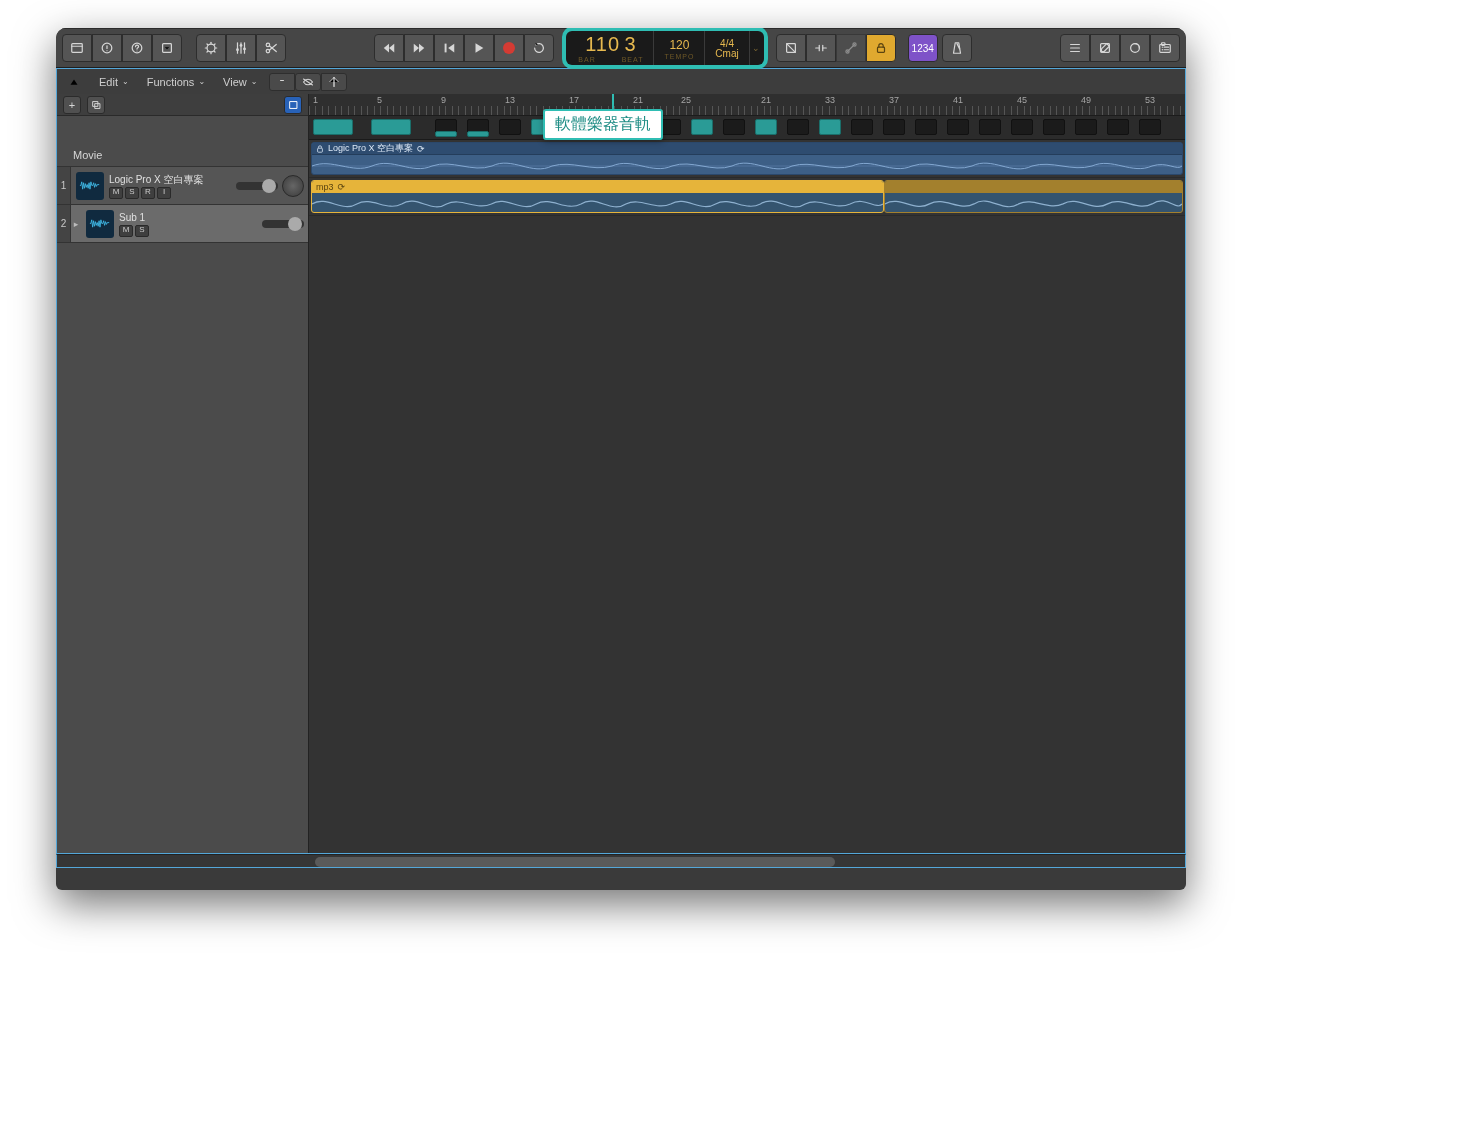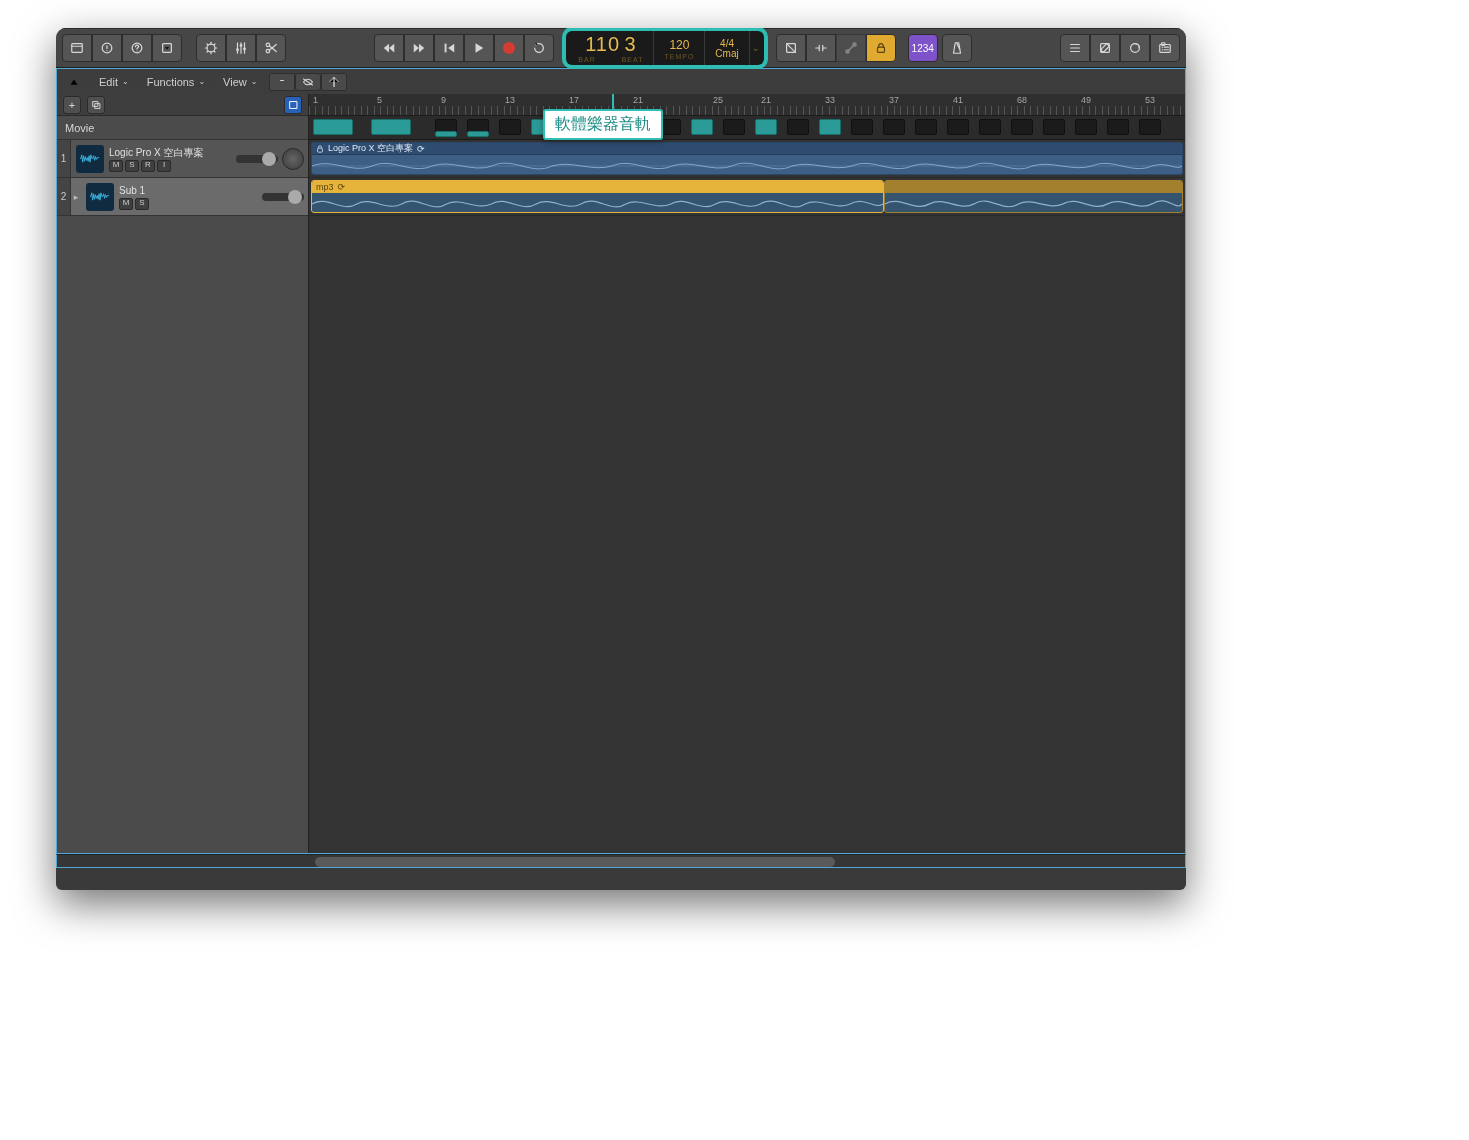--- a/index.html
+++ b/index.html
@@ -39,21 +39,21 @@
   .subbar .active{background:#2f74c1; color:#fff;}
   .subbar .label{color:#b5b5b5;}
   .subbar select, .fake-select{background:#2e2e2e; border:1px solid #222; color:#ddd; height:18px; font-size:11px; border-radius:3px; padding:0 16px 0 6px; display:flex; align-items:center; position:relative;}
   .fake-select::after{content:"⌄"; position:absolute; right:4px; top:-1px; font-size:11px; color:#888;}
   
   .workspace{ display:flex; height:calc(100% - 22px - 40px - 26px - 14px); border:1px solid #54a7d9; border-top:none;}
   .trackpanel{ width:252px; background:#4b4b4b; display:flex; flex-direction:column; border-right:1px solid #222;}
   .tp-head{height:22px; background:#3e3e3e; display:flex; align-items:center; padding:0 6px; gap:6px; border-bottom:1px solid #2a2a2a;}
   .tp-head .sq{width:18px;height:18px;border:1px solid #2b2b2b;background:#505050;border-radius:3px;display:flex;align-items:center;justify-content:center;color:#d6d6d6;font-size:11px;}
   .tp-head .sq.blue{background:#2862b8;}
-  .movie-row{height:24px; color:#d6d6d6; font-size:11px; display:flex; align-items:center; padding-left:8px; border-bottom:1px solid #333;}
+  .movie-row{height:24px; color:#d6d6d6; font-size:11px; display:flex; align-items:center; padding-left:16px; border-bottom:1px solid #333;margin-top:27px;}
   .track{height:38px; background:#555; border-bottom:1px solid #333; display:flex; align-items:center;}
   .track.sel{background:#6b6b6b;}
   .tnum{width:14px; text-align:center; color:#c9c9c9; font-size:10px; background:#444; align-self:stretch; display:flex; align-items:center; justify-content:center; border-right:1px solid #333;}
   .ticon{width:28px;height:28px; margin:0 5px; background:#102a3f; border-radius:3px; display:flex; align-items:center; justify-content:center;}
   .tinfo{flex:1; font-size:10px; color:#e0e0e0; line-height:1.3;}
   .tinfo .ms{display:flex; gap:2px; margin-top:1px;}
   .pill{width:14px;height:12px; background:#3f3f3f; border:1px solid #2a2a2a; border-radius:2px; font-size:8px;color:#ccc;display:flex;align-items:center;justify-content:center;}
   .tctrls{display:flex; align-items:center; gap:4px; padding-right:4px;}
   .hslider{width:42px;height:8px;background:#333;border-radius:4px;position:relative;}
   .hslider .knob{position:absolute;right:2px;top:-3px;width:14px;height:14px;border-radius:50%;background:#aaa;}
@@ -477,26 +477,26 @@
     <div class="arrange">
       <div class="ruler">
         <div class="ticks"></div>
 
         <span class="num" style="left:4px">1</span>
         <span class="num" style="left:68px">5</span>
         <span class="num" style="left:132px">9</span>
         <span class="num" style="left:196px">13</span>
         <span class="num" style="left:260px">17</span>
         <span class="num" style="left:324px">21</span>
-        <span class="num" style="left:404px">25</span>
+        <span class="num" style="left:372px">25</span>
         <span class="num" style="left:452px">21</span>
         <span class="num" style="left:516px">33</span>
         <span class="num" style="left:580px">37</span>
         <span class="num" style="left:644px">41</span>
-        <span class="num" style="left:708px">68</span>
+        <span class="num" style="left:708px">45</span>
         <span class="num" style="left:772px">49</span>
         <span class="num" style="left:836px">53</span>
       </div>
       <div class="minimap">
         <div class="mm-block mm-teal" style="left:4px;width:40px"></div>
         <div class="mm-block mm-teal" style="left:62px;width:40px"></div>
         <div class="mm-block mm-dark" style="left:126px;width:22px"></div>
         <div class="mm-block mm-teal" style="left:126px;width:22px;top:15px;height:6px"></div>
         <div class="mm-block mm-dark" style="left:158px;width:22px"></div>
         <div class="mm-block mm-teal" style="left:158px;width:22px;top:15px;height:6px"></div>

